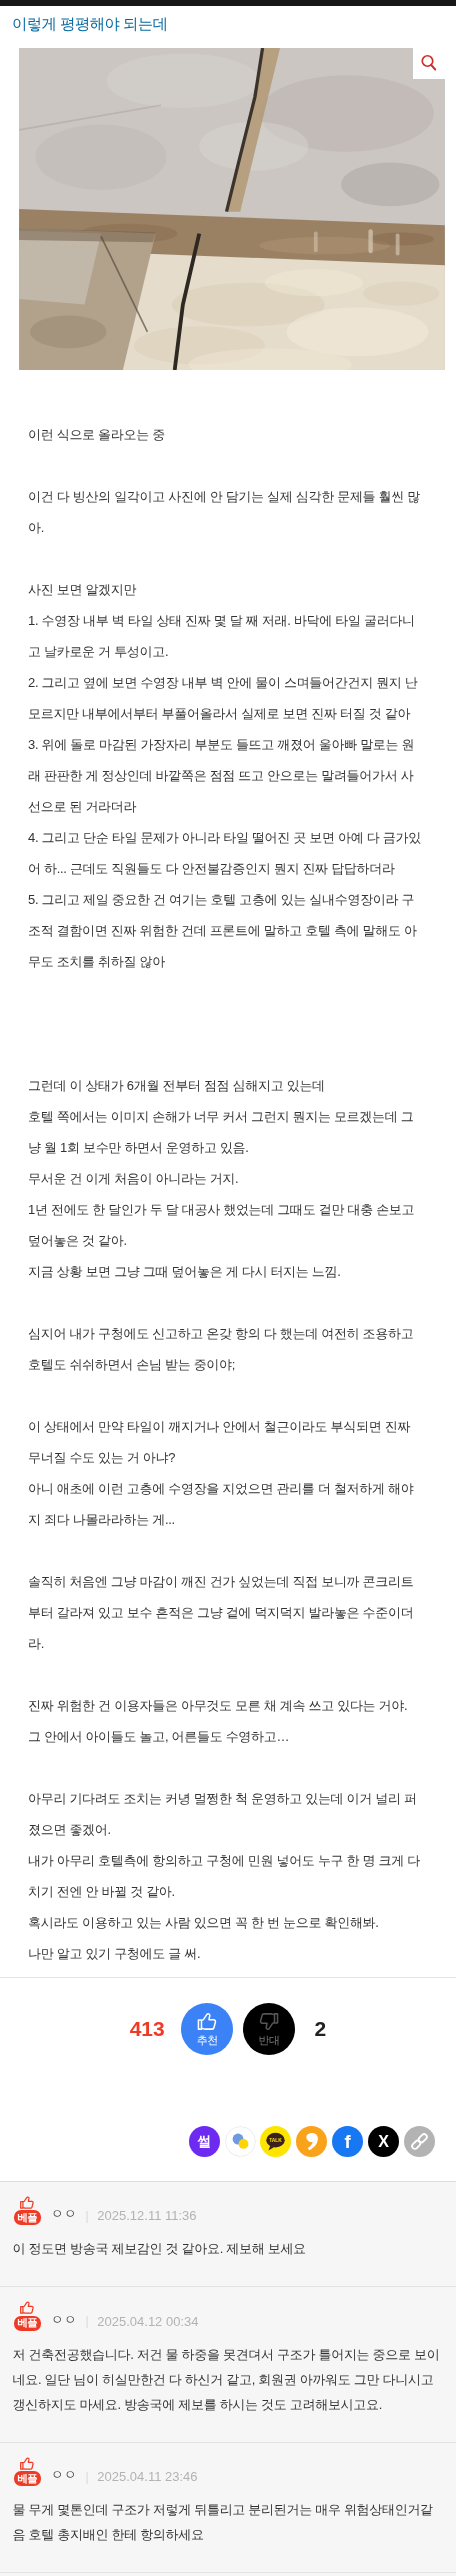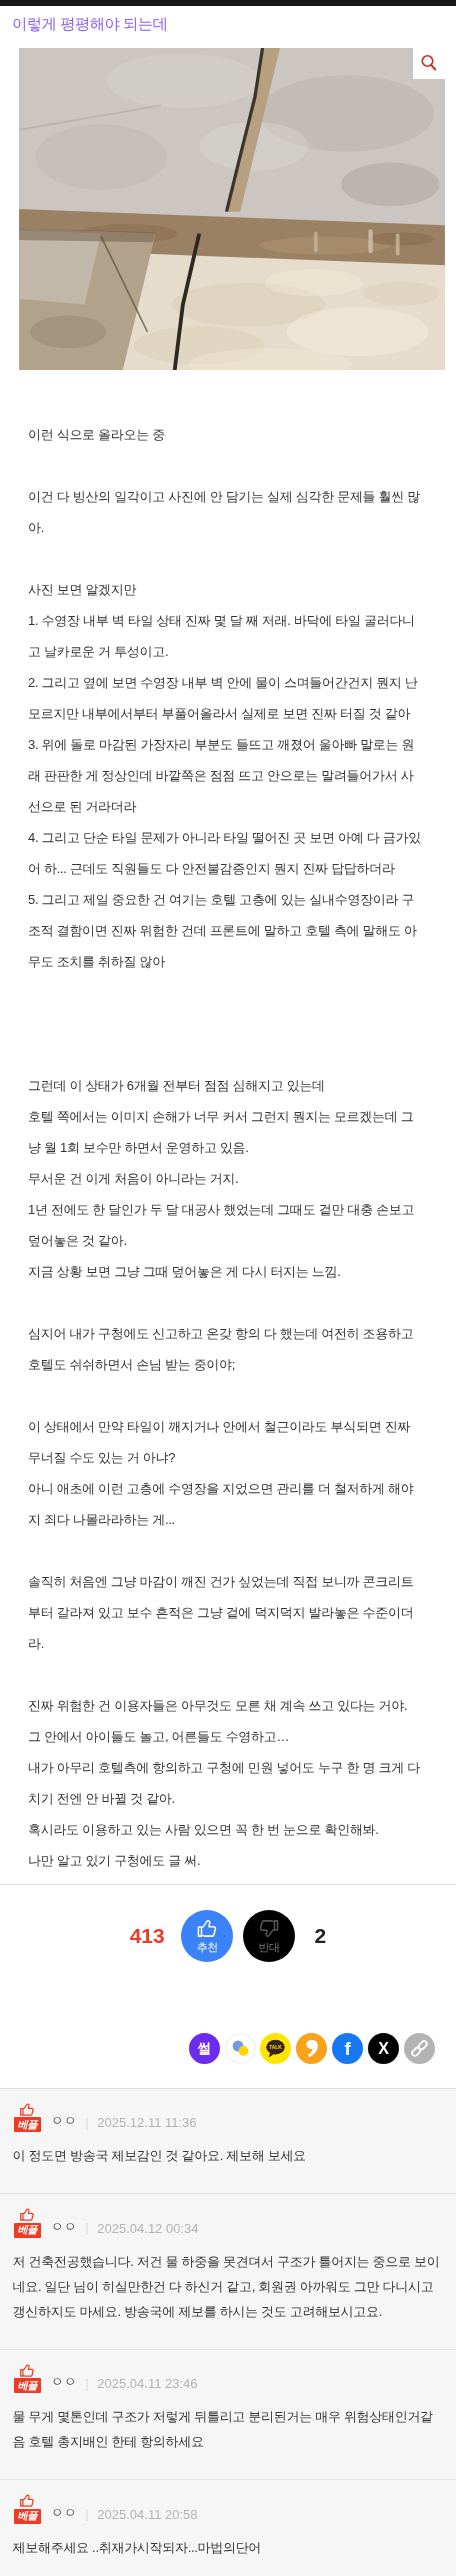--- a/index.html
+++ b/index.html
@@ -3,21 +3,21 @@
 <meta charset="utf-8">
 <style>
   html,body{margin:0;padding:0;}
   body{
     width:456px;height:2576px;overflow:hidden;background:#fff;
     font-family:"Liberation Sans","DejaVu Sans",sans-serif;color:#333;
   }
   .topbar{height:5.5px;background:#171717;}
   .title{
     margin:8.7px 12px 0 12px;font-size:15.3px;line-height:19.7px;
-    font-weight:500;color:#8b5cf6;letter-spacing:-0.5px;
+    font-weight:500;color:#0369a1;letter-spacing:-0.5px;
   }
   
   .photo{
     position:relative;margin:13.7px 0 0 19px;width:426px;height:322px;
     background:#cbc6c2;overflow:hidden;
   }
   .photo svg.art{position:absolute;left:0;top:0;}
   .zoom-btn{
     position:absolute;top:0;right:0;width:32px;height:31px;background:#fff;
     border:none;padding:0;display:flex;align-items:center;justify-content:center;
@@ -52,21 +52,21 @@
   }
   .share-btn .glyph{font-weight:700;color:#fff;}
   
   .comments{margin-top:23.5px;background:#f6f6f6;border-top:0.5px solid #dcdcdc;min-height:432px;}
   .comment{padding:13px 16.4px 12px 12.6px;}
   .comment + .comment{border-top:0.5px solid #e3e3e3;}
   .c-head{display:flex;align-items:flex-end;}
   .badge{display:flex;flex-direction:column;align-items:center;width:29.5px;flex:0 0 auto;}
   .badge-label{
     background:#ee3b26;color:#fff;font-size:10.4px;font-weight:700;
-    padding:1.6px 3.8px 2.2px 3.8px;border-radius:1px;line-height:1.1;letter-spacing:-0.5px;font-style:italic;
+    padding:1.6px 3.8px 2.2px 3.8px;border-radius:7px;line-height:1.1;letter-spacing:-0.5px;
   }
   .nick{margin:0 0 2.2px 8.7px;font-size:13px;color:#444;font-weight:500;}
   .sep{margin:0 0 2.7px 8.7px;font-size:12px;color:#d8d8d8;}
   .cdate{margin:0 0 2.2px 8.7px;font-size:13px;color:#b3b3b3;letter-spacing:0;}
   .c-text{margin-top:11px;font-size:13px;line-height:25px;color:#333;word-break:break-all;letter-spacing:-0.3px;}
 </style>
 </head>
 <body>
 
 <div class="page">
@@ -128,20 +128,21 @@
       <p>호텔 쪽에서는 이미지 손해가 너무 커서 그런지 뭔지는 모르겠는데 그냥 월 1회 보수만 하면서 운영하고 있음.</p>
       <p>무서운 건 이게 처음이 아니라는 거지.</p>
       <p>1년 전에도 한 달인가 두 달 대공사 했었는데 그때도 겉만 대충 손보고 덮어놓은 것 같아.</p>
       <p>지금 상황 보면 그냥 그때 덮어놓은 게 다시 터지는 느낌.</p>
       <p class="gap1">심지어 내가 구청에도 신고하고 온갖 항의 다 했는데 여전히 조용하고 호텔도 쉬쉬하면서 손님 받는 중이야;</p>
       <p class="gap1">이 상태에서 만약 타일이 깨지거나 안에서 철근이라도 부식되면 진짜 무너질 수도 있는 거 아냐?</p>
       <p>아니 애초에 이런 고층에 수영장을 지었으면 관리를 더 철저하게 해야지 죄다 나몰라라하는 게...</p>
       <p class="gap1">솔직히 처음엔 그냥 마감이 깨진 건가 싶었는데 직접 보니까 콘크리트부터 갈라져 있고 보수 흔적은 그냥 겉에 덕지덕지 발라놓은 수준이더라.</p>
       <p class="gap1">진짜 위험한 건 이용자들은 아무것도 모른 채 계속 쓰고 있다는 거야.</p>
       <p>그 안에서 아이들도 놀고, 어른들도 수영하고…</p>
+      <p class="gap1">아무리 기다려도 조치는 커녕 멀쩡한 척 운영하고 있는데 이거 널리 퍼졌으면 좋겠어.</p>
       <p>내가 아무리 호텔측에 항의하고 구청에 민원 넣어도 누구 한 명 크게 다치기 전엔 안 바뀔 것 같아.</p>
       <p>혹시라도 이용하고 있는 사람 있으면 꼭 한 번 눈으로 확인해봐.</p>
       <p>나만 알고 있기 구청에도 글 써.</p>
     </div>
 
   <hr class="divider">
 
   <div class="vote">
     <span class="up-count">413</span>
     <button class="vote-btn up">

